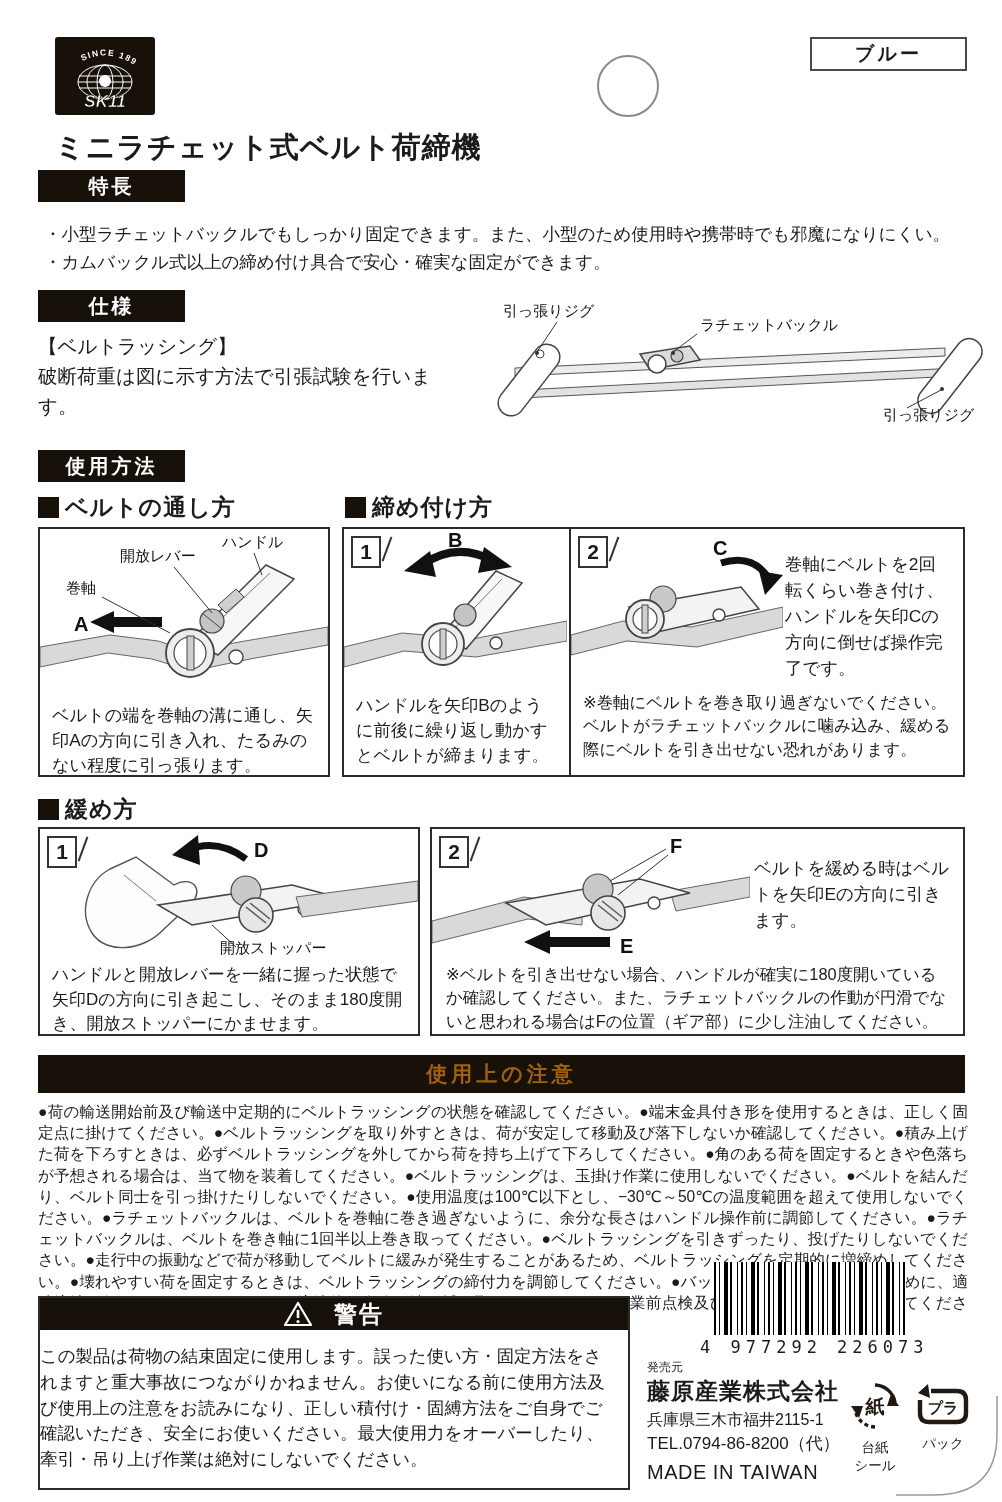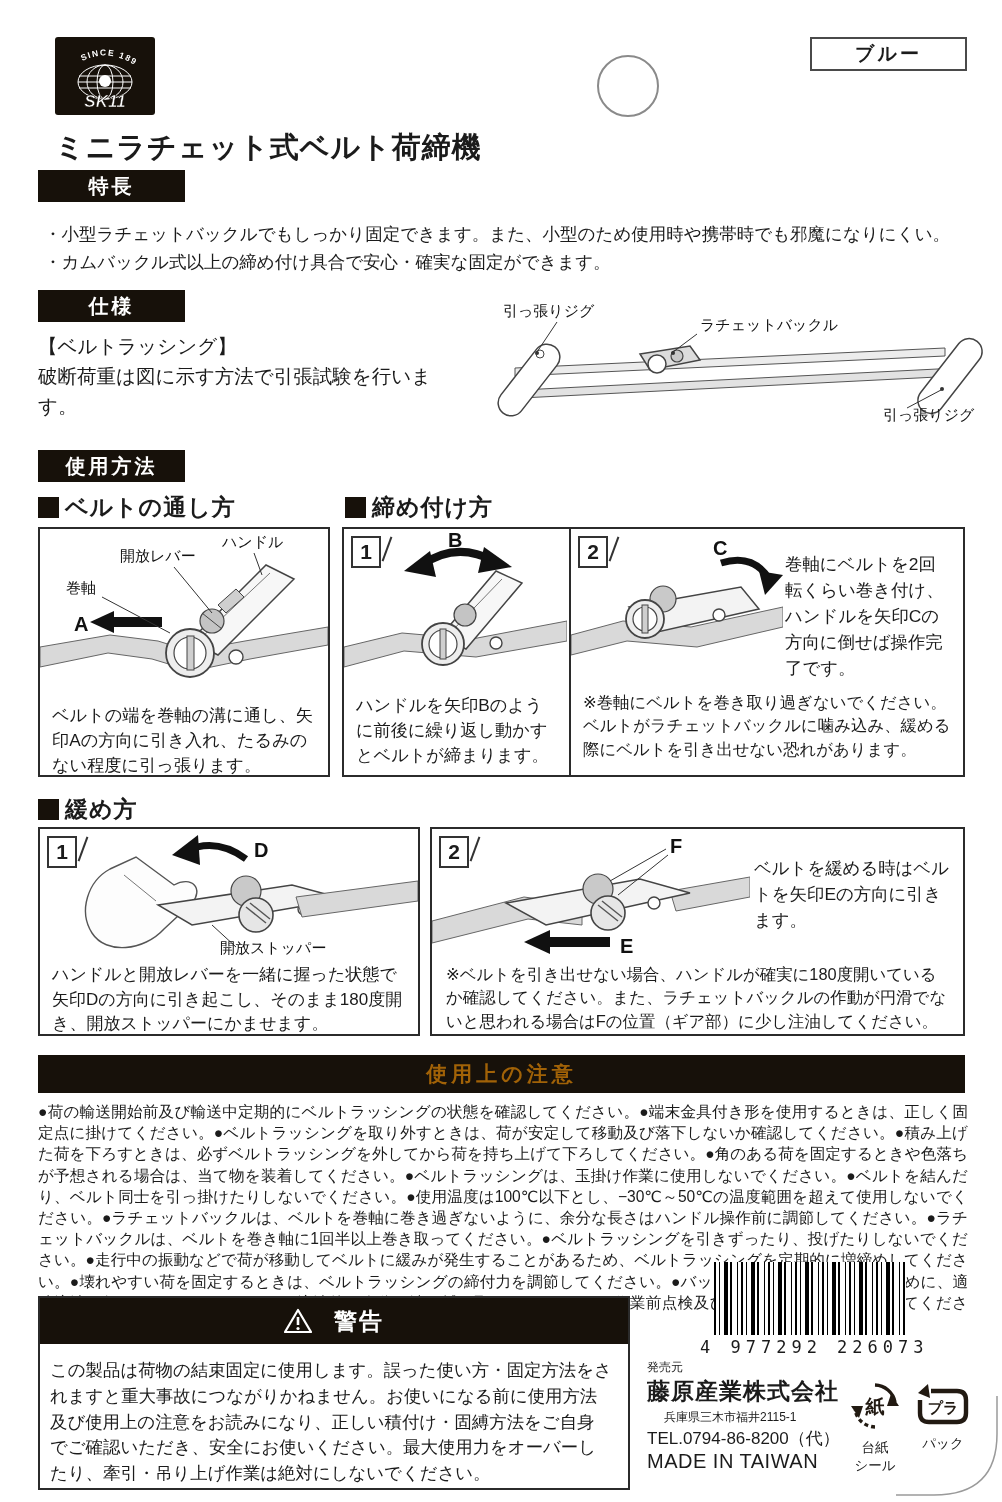--- a/index.html
+++ b/index.html
@@ -33,36 +33,36 @@
 
   .caption { font-size:17.2px; line-height:1.45; padding:2px 12px 0 12px; }
   .note { font-size:16.4px; line-height:1.42; }
 
   .banner { background:#17110a; color:#a16207; font-weight:bold; font-size:21px;
     display:flex; align-items:center; justify-content:center; letter-spacing:4px; }
 
   .precautions { font-size:15.6px; line-height:1.36; text-align:justify; }
 
   .warn-box { border:2px solid #2b2b2b; background:#fff; }
-  .warn-head { background:#17110a; color:#fff; height:46px; display:flex; align-items:center;
+  .warn-head { background:#17110a; color:#fff; height:32px; display:flex; align-items:center;
     justify-content:center; gap:22px; font-weight:bold; font-size:23px; letter-spacing:2px; }
-  .warn-body { padding:14px 16px 0 10px; font-size:17.4px; line-height:1.48; }
+  .warn-body { padding:14px 16px 0 0; font-size:17.4px; line-height:1.48; }
 
   .barcode-wrap { width:220px; text-align:center; }
   .barcode-bars { height:73px; width:192px; margin:0 auto;
     background:repeating-linear-gradient(90deg,#000 0 2px,#fff 2px 5px,#000 5px 6px,#fff 6px 10px,#000 10px 14px,#fff 14px 16px,#000 16px 18px,#fff 18px 23px,#000 23px 24px,#fff 24px 27px); }
   .barcode-digits { font-family:"DejaVu Sans Mono","Liberation Mono",monospace; font-size:17px;
     letter-spacing:5px; margin-top:2px; white-space:nowrap; }
 
   .seller { line-height:1.25; }
   .seller .lbl { font-size:12px; }
   .seller .company { font-size:23px; font-weight:600; letter-spacing:1px; margin-top:2px; }
-  .seller .addr { font-size:12px; margin-top:4px;margin-left:17px; }
+  .seller .addr { font-size:16px; margin-top:4px; }
   .seller .tel { font-size:17px; margin-top:3px; }
-  .seller .origin { font-size:20px; letter-spacing:0.5px; margin-top:0; }
+  .seller .origin { font-size:20px; letter-spacing:0.5px; margin-top:6px; }
 
   .recycle { text-align:center; }
   .recycle .cap { font-size:13.5px; line-height:1.3; margin-top:3px; font-weight:500; }
 
   svg text { font-family:"Liberation Sans","DejaVu Sans",sans-serif; }
   .diagram-label { font-size:15px; fill:#111; }
   .arrow-letter { font-size:20px; font-weight:bold; fill:#111; }
 </style>
 </head>
 <body>

